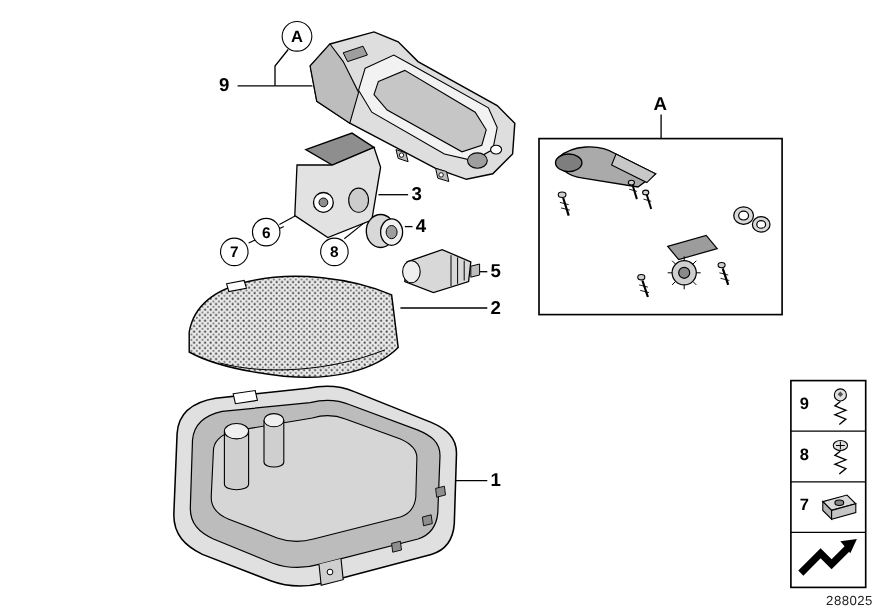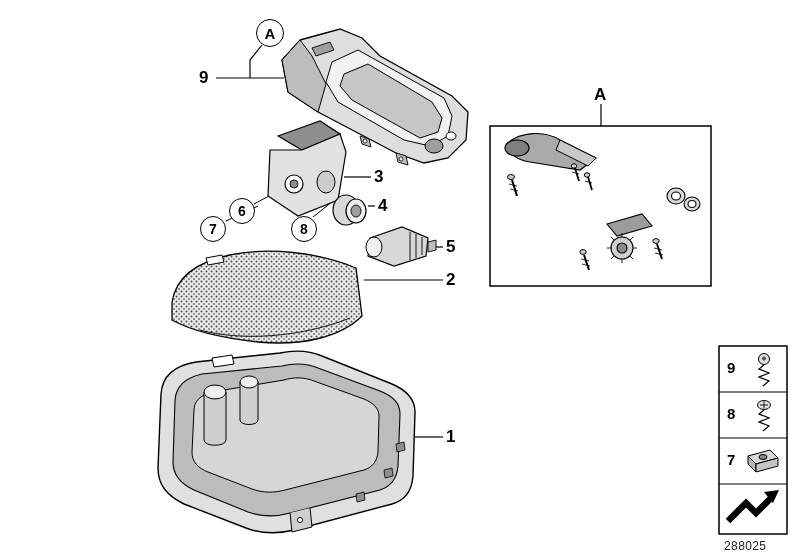--- a/index.html
+++ b/index.html
@@ -12,21 +12,21 @@
     position:absolute; font-weight:bold; font-size:17px; color:#000; line-height:1;
     user-select:none;
   }
   .circle-callout {
     position:absolute; width:26px; height:26px; border:1.7px solid #000; border-radius:50%;
     background:#fff; display:flex; align-items:center; justify-content:center;
     font-weight:bold; font-size:14px; color:#000; box-sizing:border-box;
   }
   .circle-callout.big { width:28px; height:28px; font-size:15px; }
   .legend-num { position:absolute; font-weight:bold; font-size:15px; color:#000; line-height:1; }
-  .doc-number { position:absolute; font-size:12px; color:#222; letter-spacing:0.4px; }
+  .doc-number { position:absolute; font-size:12px; color:#222; letter-spacing:0.4px;margin-left:27px; }
 </style>
 </head>
 <body>
 
 <div class="stage">
 
   <svg width="800" height="560" viewBox="0 0 800 560">
     <defs>
       <pattern id="dots" width="5" height="5" patternUnits="userSpaceOnUse">
         <rect width="5" height="5" fill="#e9e9e9"></rect>

